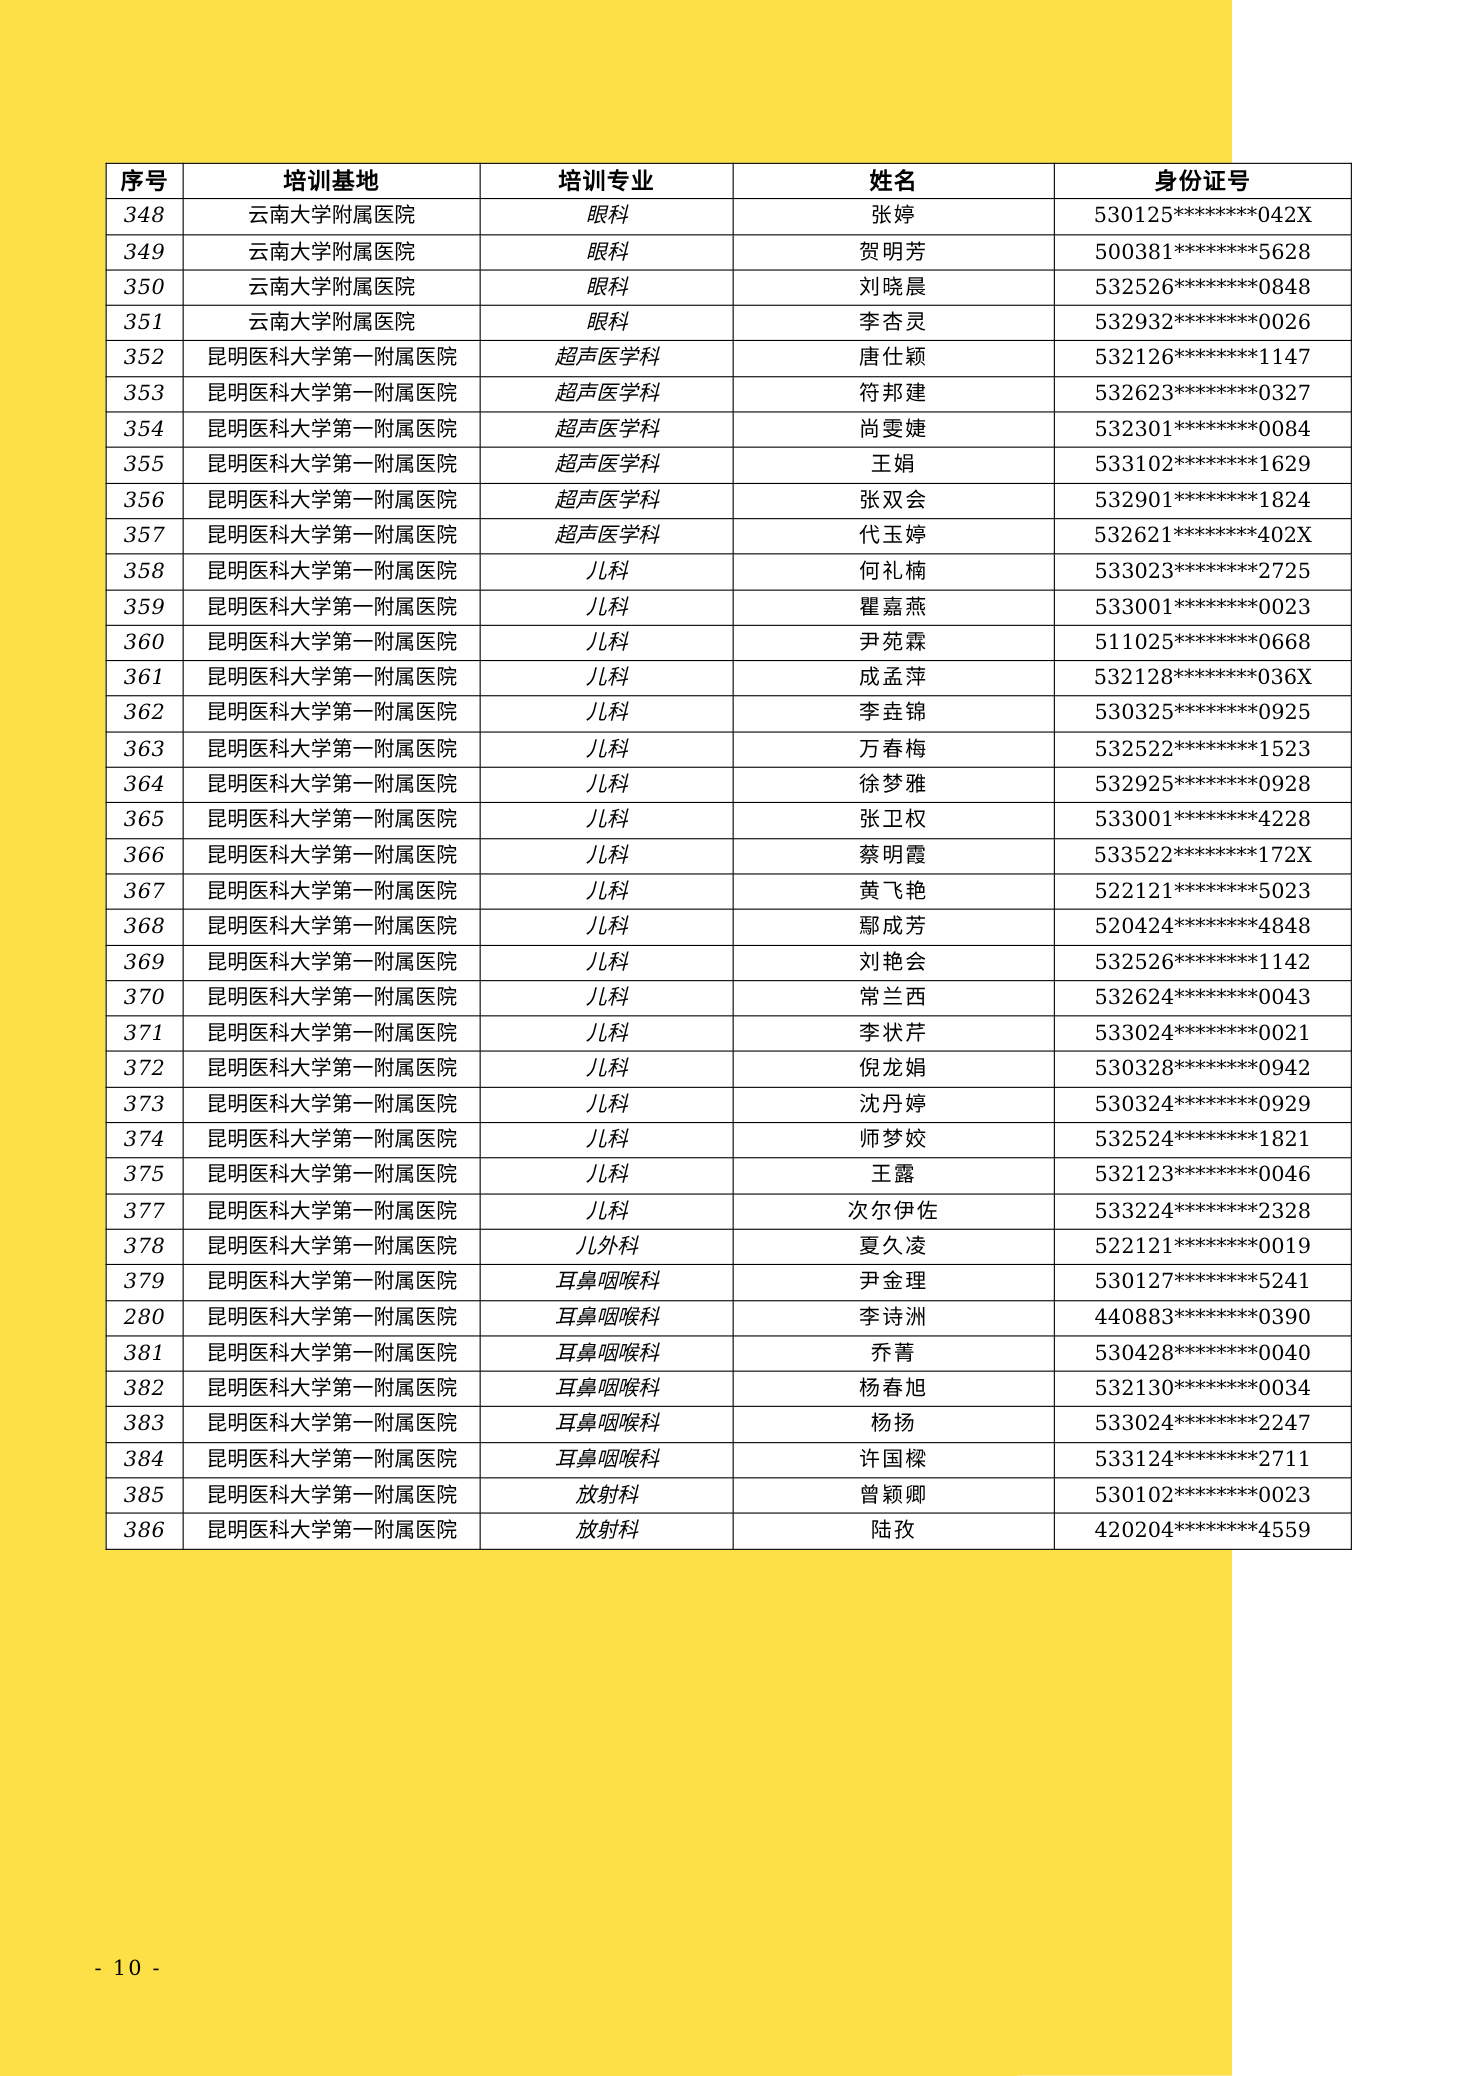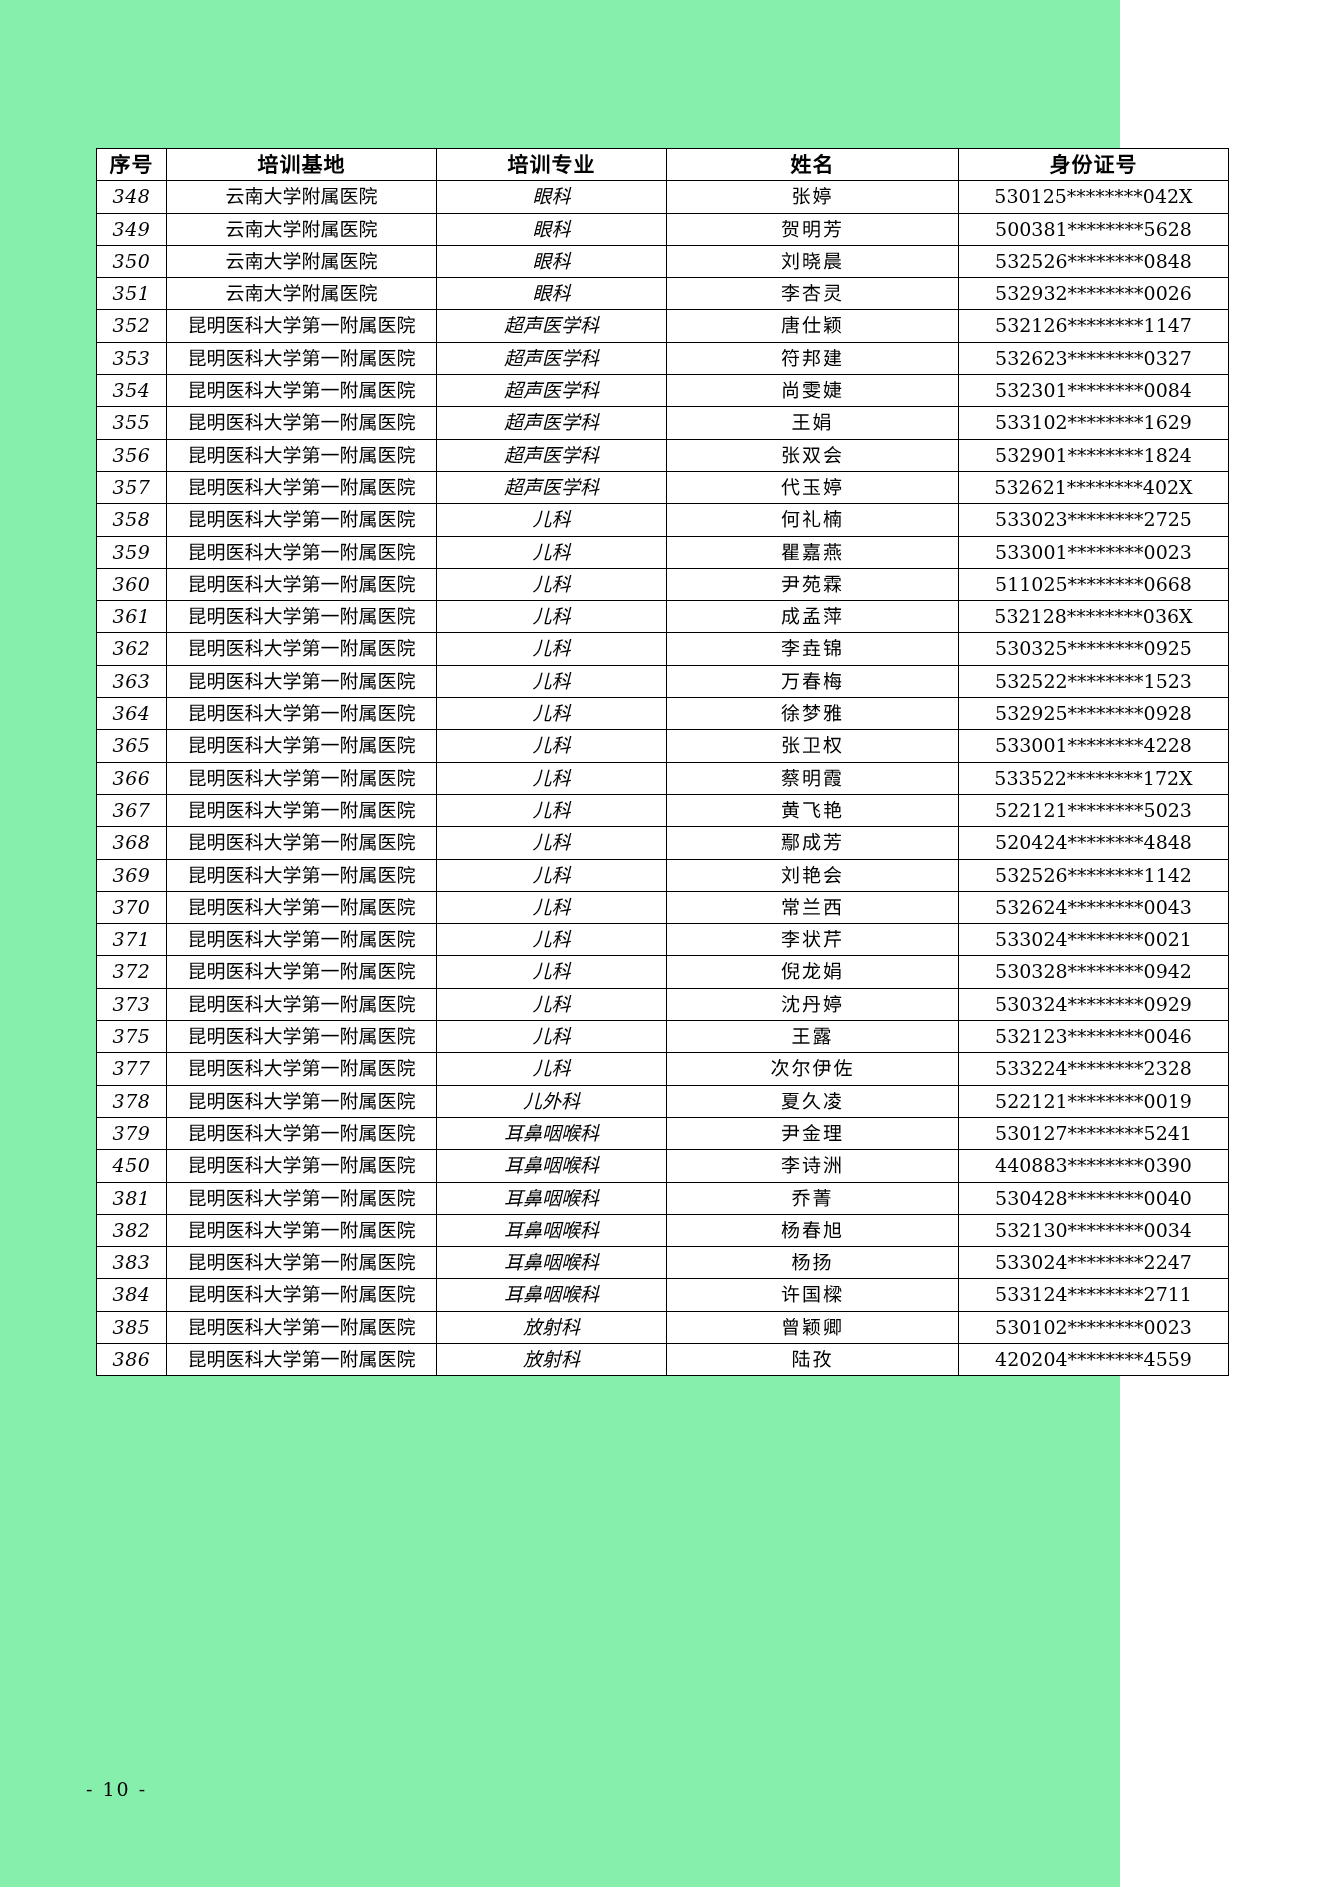--- a/index.html
+++ b/index.html
@@ -16,21 +16,21 @@
     color: #000000;
     overflow: hidden;
   }
 
   .page {
     position: absolute;
     left: 0;
     top: 0;
     width: 1120px;
     height: 1887px;
-    background: #86efac;
+    background: #fde047;
   }
 
   .table-wrap {
     position: absolute;
     left: 96px;
     top: 148px;
     width: 1132px;
   }
 
   table.roster {
@@ -300,20 +300,27 @@
             <td class="cell-id">530328********0942</td>
           </tr>
           <tr>
             <td class="cell-seq">373</td>
             <td class="cell-base">昆明医科大学第一附属医院</td>
             <td class="cell-major">儿科</td>
             <td class="cell-name">沈丹婷</td>
             <td class="cell-id">530324********0929</td>
           </tr>
           <tr>
+            <td class="cell-seq">374</td>
+            <td class="cell-base">昆明医科大学第一附属医院</td>
+            <td class="cell-major">儿科</td>
+            <td class="cell-name">师梦姣</td>
+            <td class="cell-id">532524********1821</td>
+          </tr>
+          <tr>
             <td class="cell-seq">375</td>
             <td class="cell-base">昆明医科大学第一附属医院</td>
             <td class="cell-major">儿科</td>
             <td class="cell-name">王露</td>
             <td class="cell-id">532123********0046</td>
           </tr>
           <tr>
             <td class="cell-seq">377</td>
             <td class="cell-base">昆明医科大学第一附属医院</td>
             <td class="cell-major">儿科</td>
@@ -328,21 +335,21 @@
             <td class="cell-id">522121********0019</td>
           </tr>
           <tr>
             <td class="cell-seq">379</td>
             <td class="cell-base">昆明医科大学第一附属医院</td>
             <td class="cell-major">耳鼻咽喉科</td>
             <td class="cell-name">尹金理</td>
             <td class="cell-id">530127********5241</td>
           </tr>
           <tr>
-            <td class="cell-seq">450</td>
+            <td class="cell-seq">280</td>
             <td class="cell-base">昆明医科大学第一附属医院</td>
             <td class="cell-major">耳鼻咽喉科</td>
             <td class="cell-name">李诗洲</td>
             <td class="cell-id">440883********0390</td>
           </tr>
           <tr>
             <td class="cell-seq">381</td>
             <td class="cell-base">昆明医科大学第一附属医院</td>
             <td class="cell-major">耳鼻咽喉科</td>
             <td class="cell-name">乔菁</td>

